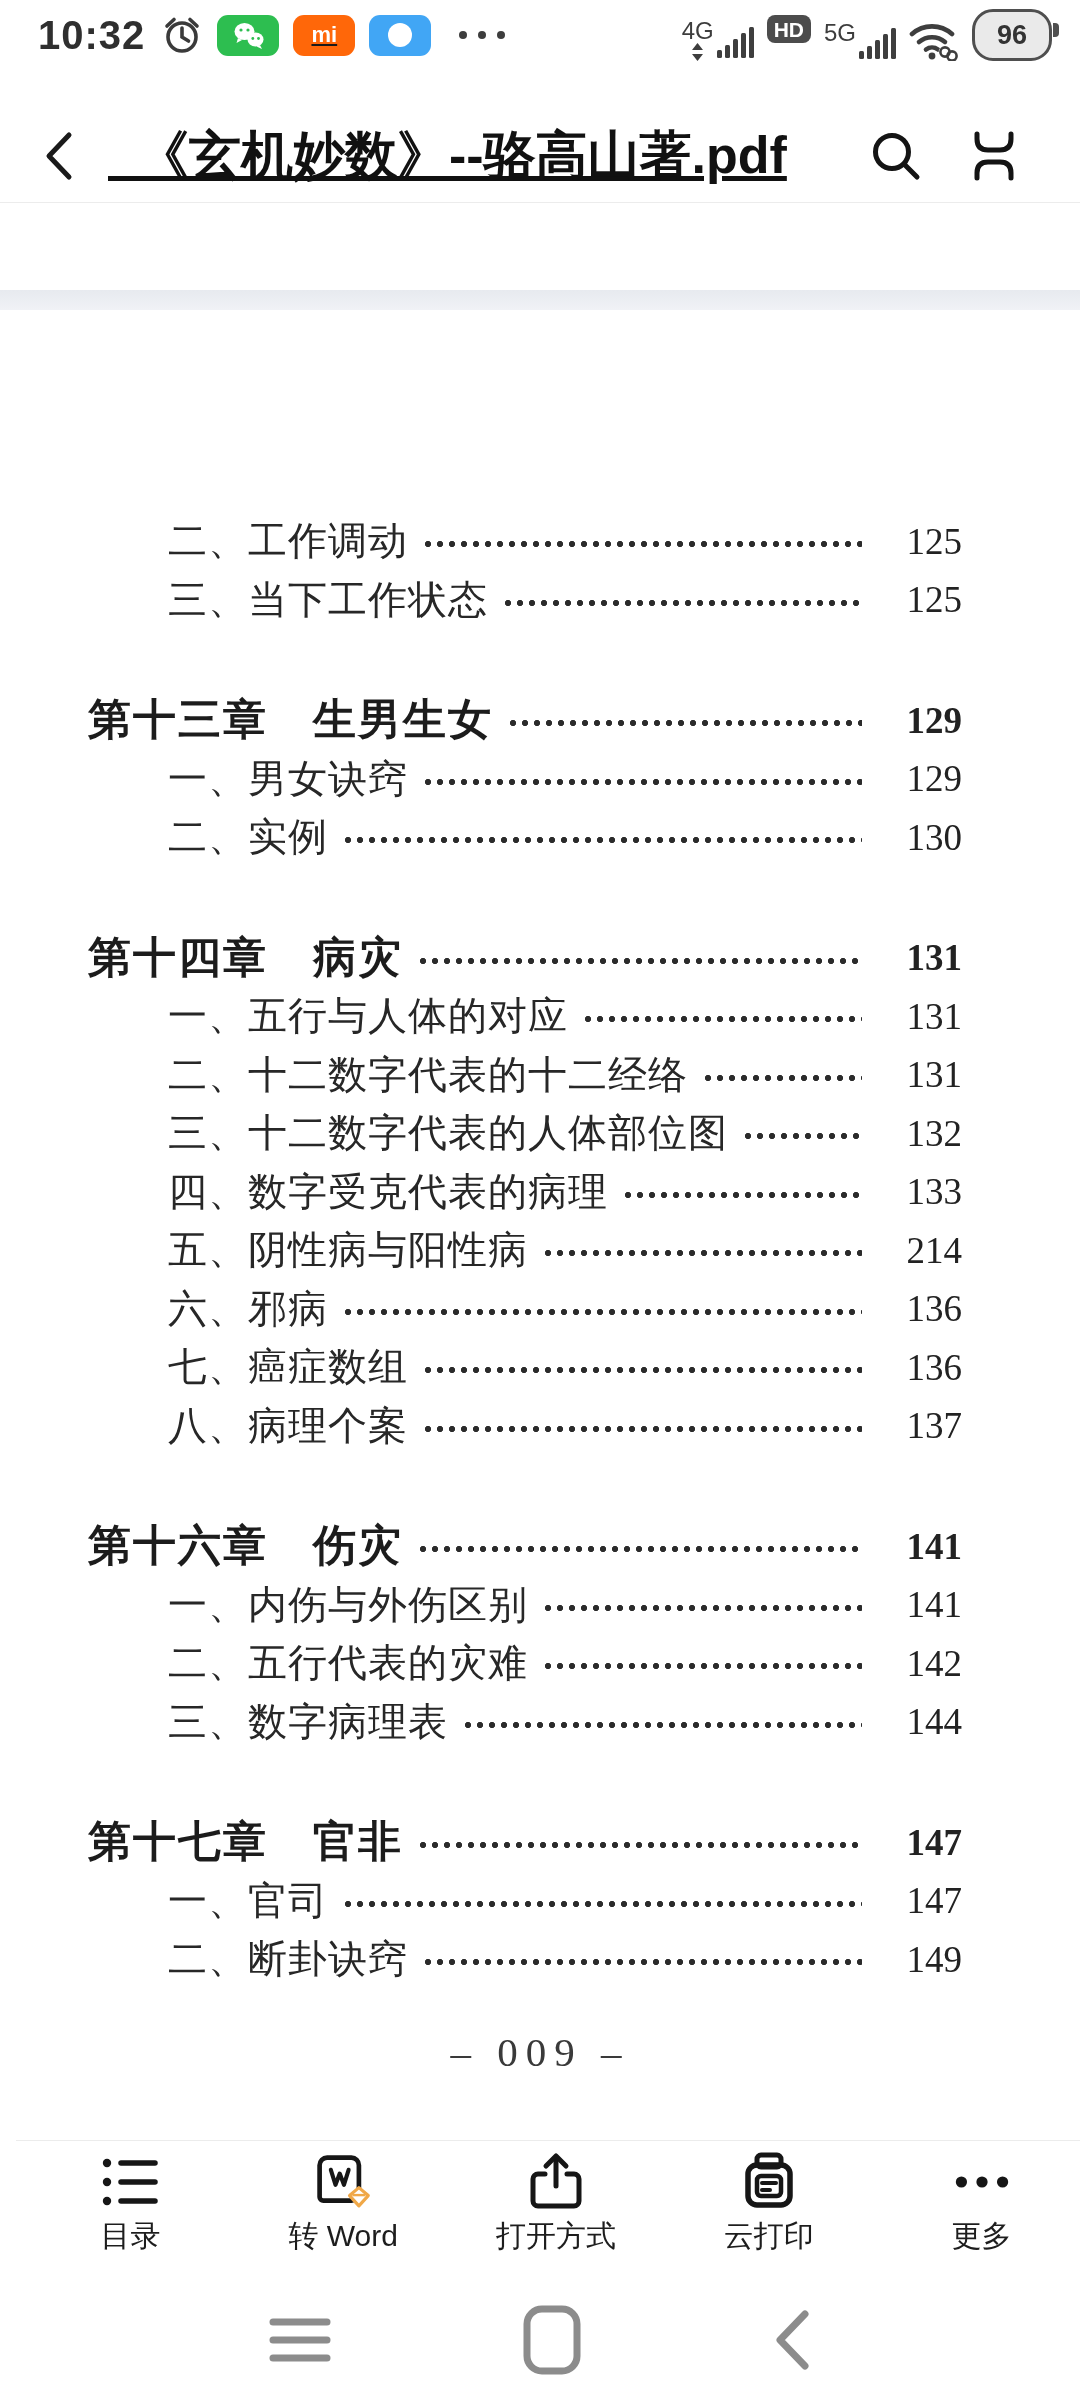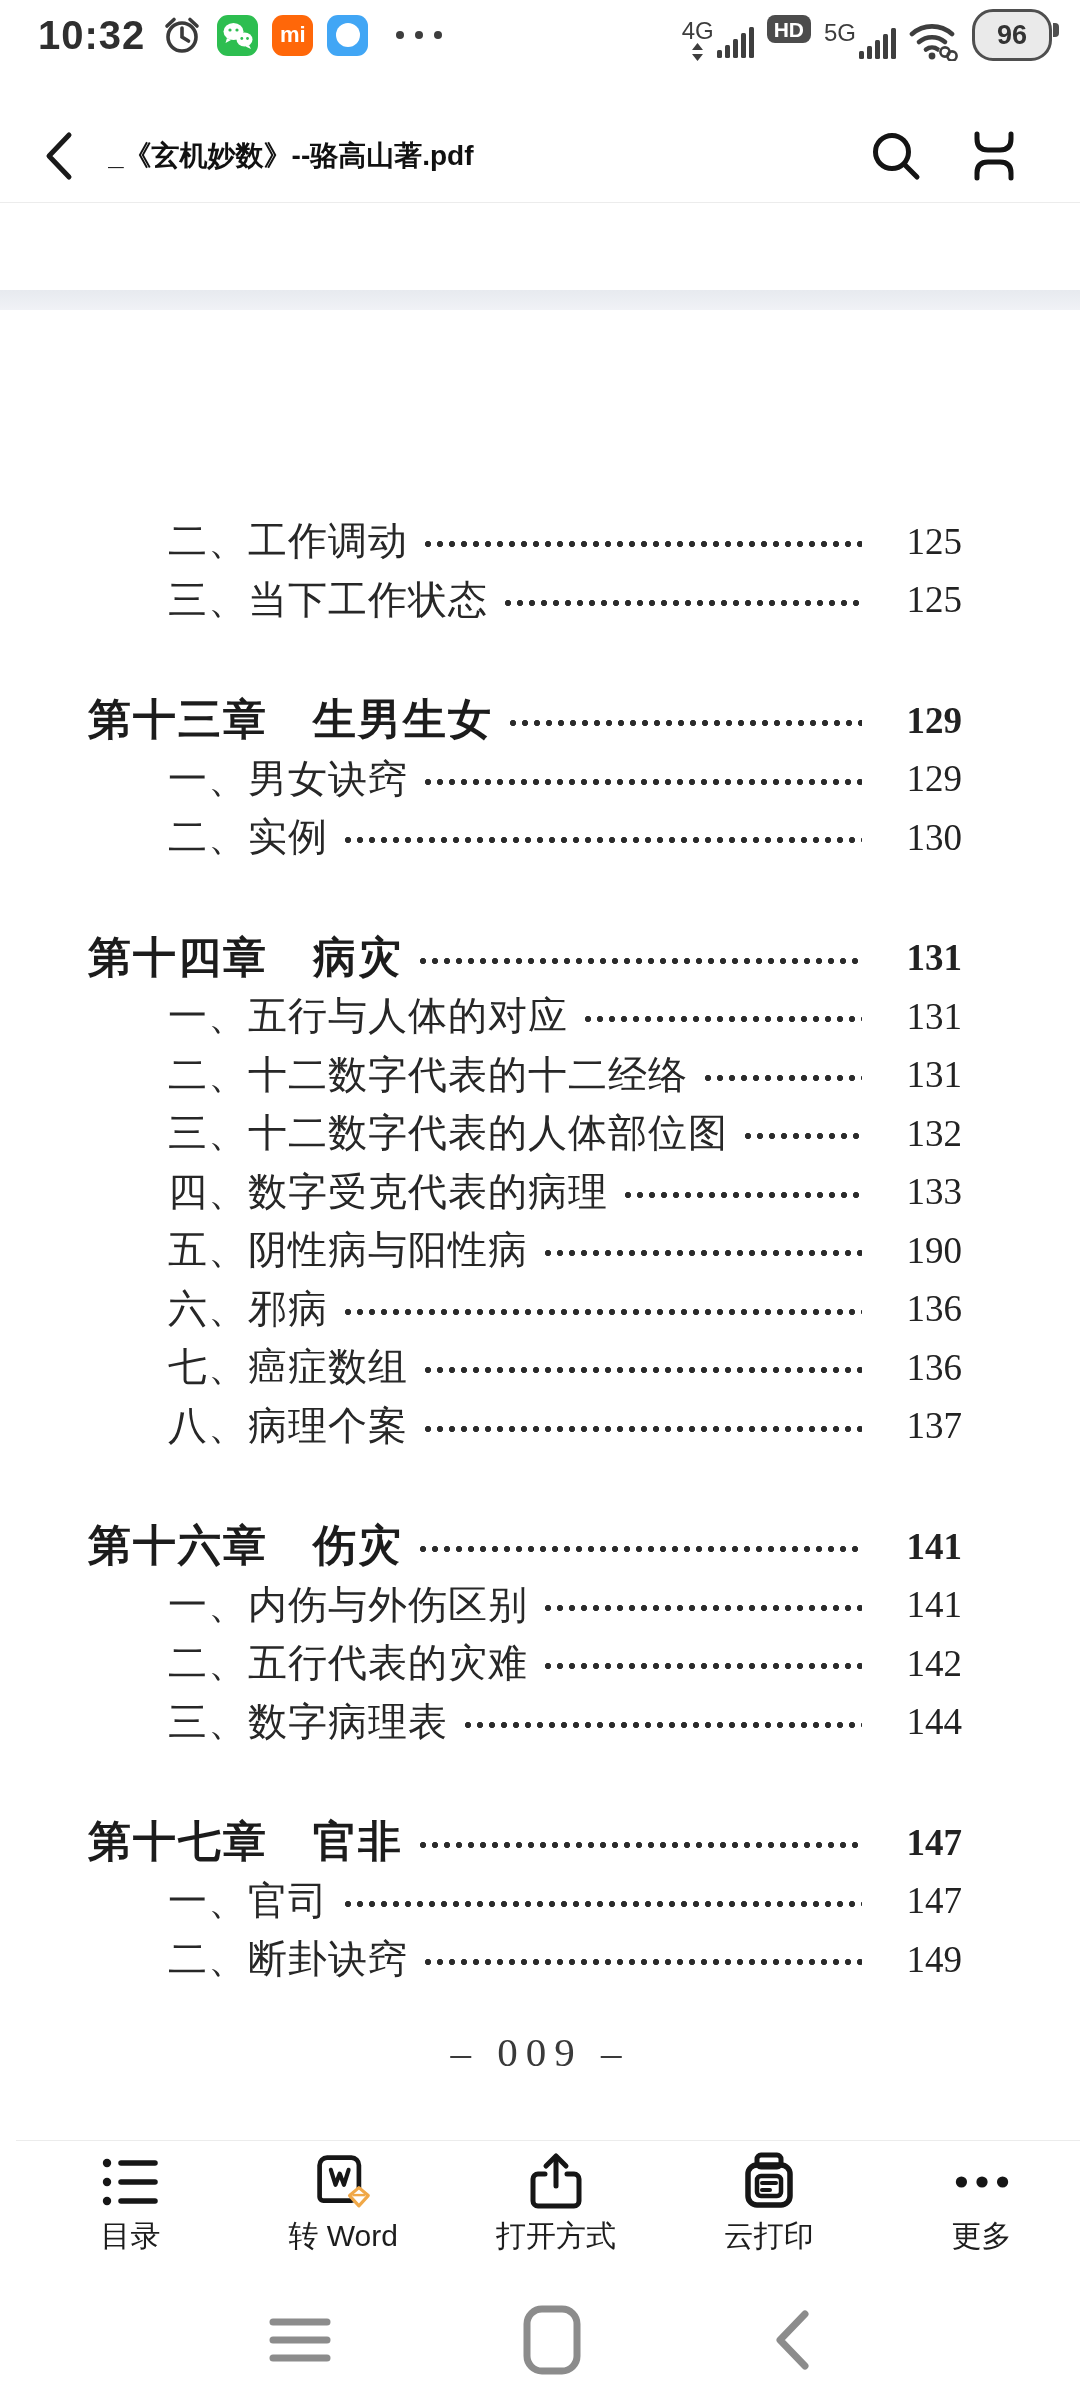--- a/index.html
+++ b/index.html
@@ -9,21 +9,21 @@
     font-family:"Liberation Sans","DejaVu Sans",sans-serif; color:#1a1a1a;
   }
 
   
   .statusbar {
     position:absolute; top:0; left:0; width:1080px; height:64px;
     display:flex; align-items:center; padding:6px 28px 0 38px; background:#fff;
   }
   .sb-time { font-size:40px; font-weight:600; color:#2f2f2f; letter-spacing:1px; }
   .sb-left-icons { display:flex; align-items:center; gap:14px; margin-left:16px; }
-  .appicon { width:41px; height:41px; border-radius:11px; position:relative; display:flex; align-items:center; justify-content:center; }
+  .appicon { width:62px; height:41px; border-radius:11px; position:relative; display:flex; align-items:center; justify-content:center;text-decoration:underline; }
   .appicon.wechat { background:#2dbe50; }
   .appicon.mi { background:#ff6709; }
   .appicon.blue { background:#41a6f5; }
   .mi-text { color:#fff; font-weight:700; font-size:22px; line-height:1; letter-spacing:0; }
   .blue-circle { width:24px; height:24px; background:#fff; border-radius:50%; }
   .sb-dots { display:flex; gap:11px; margin-left:14px; }
   .sb-dots i { width:8px; height:8px; border-radius:50%; background:#3d3d3d; }
   .sb-right { margin-left:auto; display:flex; align-items:flex-end; gap:13px; }
   .net { display:flex; align-items:center; gap:3px; }
   .net-col { display:flex; flex-direction:column; align-items:center; }
@@ -43,22 +43,22 @@
   }
 
   
   .appheader {
     position:absolute; top:64px; left:0; width:1080px; height:139px;
     background:#fff; border-bottom:1px solid #ececec;
     display:flex; align-items:center; padding:46px 58px 0 44px;
   }
   .back-btn { width:40px; height:50px; display:flex; align-items:center; }
   .doc-title {
-    font-size:28px; font-weight:600; color:#111; margin-left:24px;
-    white-space:nowrap; overflow:hidden; max-width:700px;
+    font-size:52px; font-weight:600; color:#111; margin-left:24px;
+    white-space:nowrap; overflow:hidden; max-width:700px;text-decoration:underline;
   }
   .header-spacer { flex:1; }
   .hdr-icon { width:56px; height:56px; display:flex; align-items:center; justify-content:center; }
   .hdr-icon + .hdr-icon { margin-left:42px; }
 
   
   .scrollarea { position:absolute; top:204px; left:0; width:1080px; height:1936px; background:#fff;padding-left:28px; }
   .prevpage { position:absolute; top:0; left:0; width:1080px; height:86px; background:#fff; }
   .pagegap {
     position:absolute; top:86px; left:0; width:1080px; height:20px;
@@ -275,21 +275,21 @@
     <span class="toc-page">132</span>
   </div>
         <div class="toc-row lvl2">
     <span class="toc-label">四、数字受克代表的病理</span>
     <span class="toc-leader"></span>
     <span class="toc-page">133</span>
   </div>
         <div class="toc-row lvl2">
     <span class="toc-label">五、阴性病与阳性病</span>
     <span class="toc-leader"></span>
-    <span class="toc-page">190</span>
+    <span class="toc-page">214</span>
   </div>
         <div class="toc-row lvl2">
     <span class="toc-label">六、邪病</span>
     <span class="toc-leader"></span>
     <span class="toc-page">136</span>
   </div>
         <div class="toc-row lvl2">
     <span class="toc-label">七、癌症数组</span>
     <span class="toc-leader"></span>
     <span class="toc-page">136</span>

